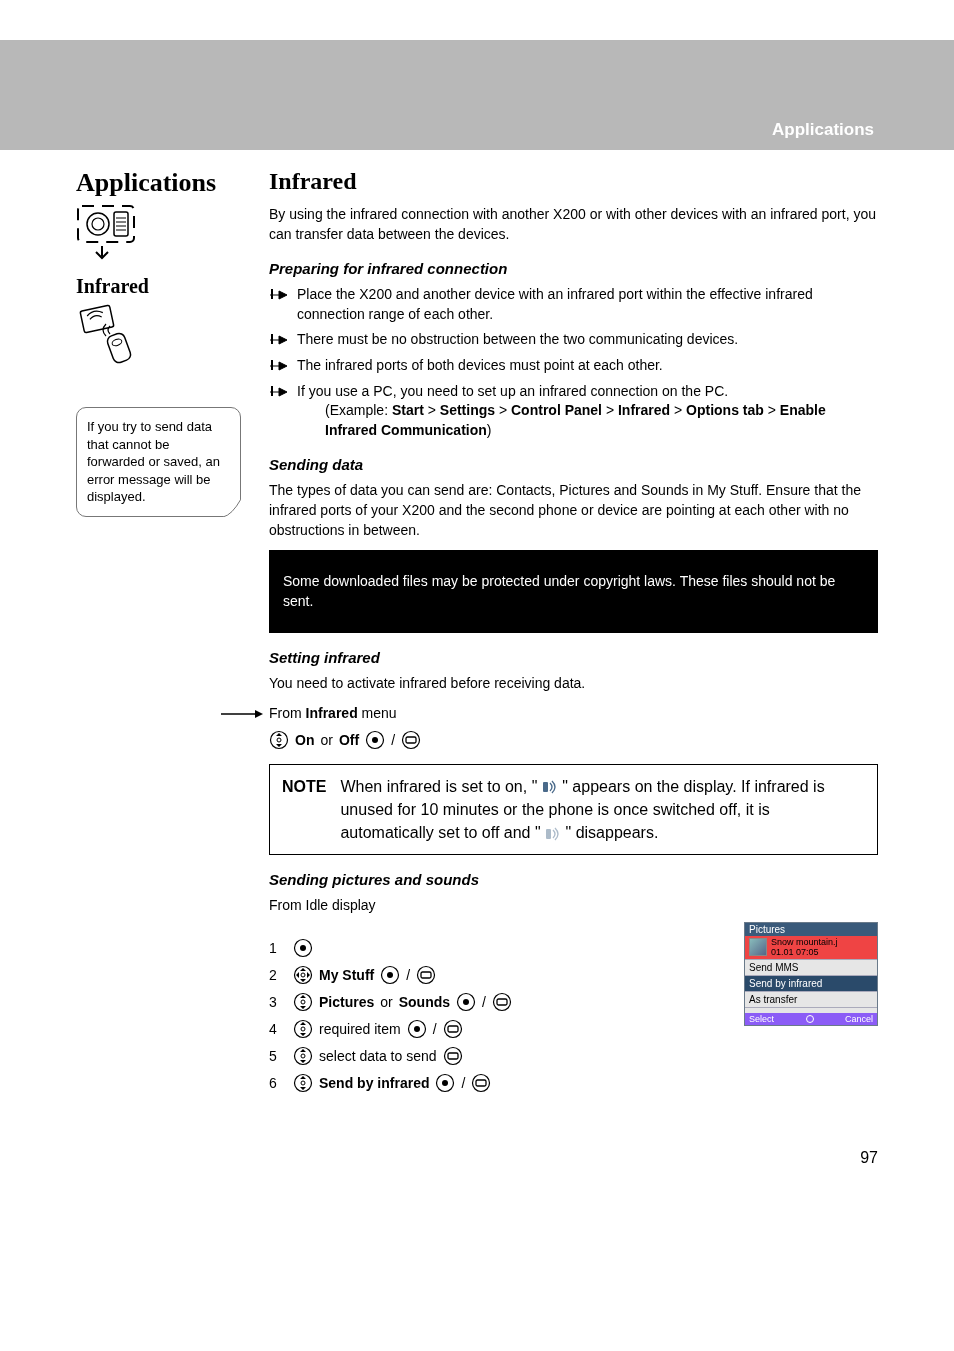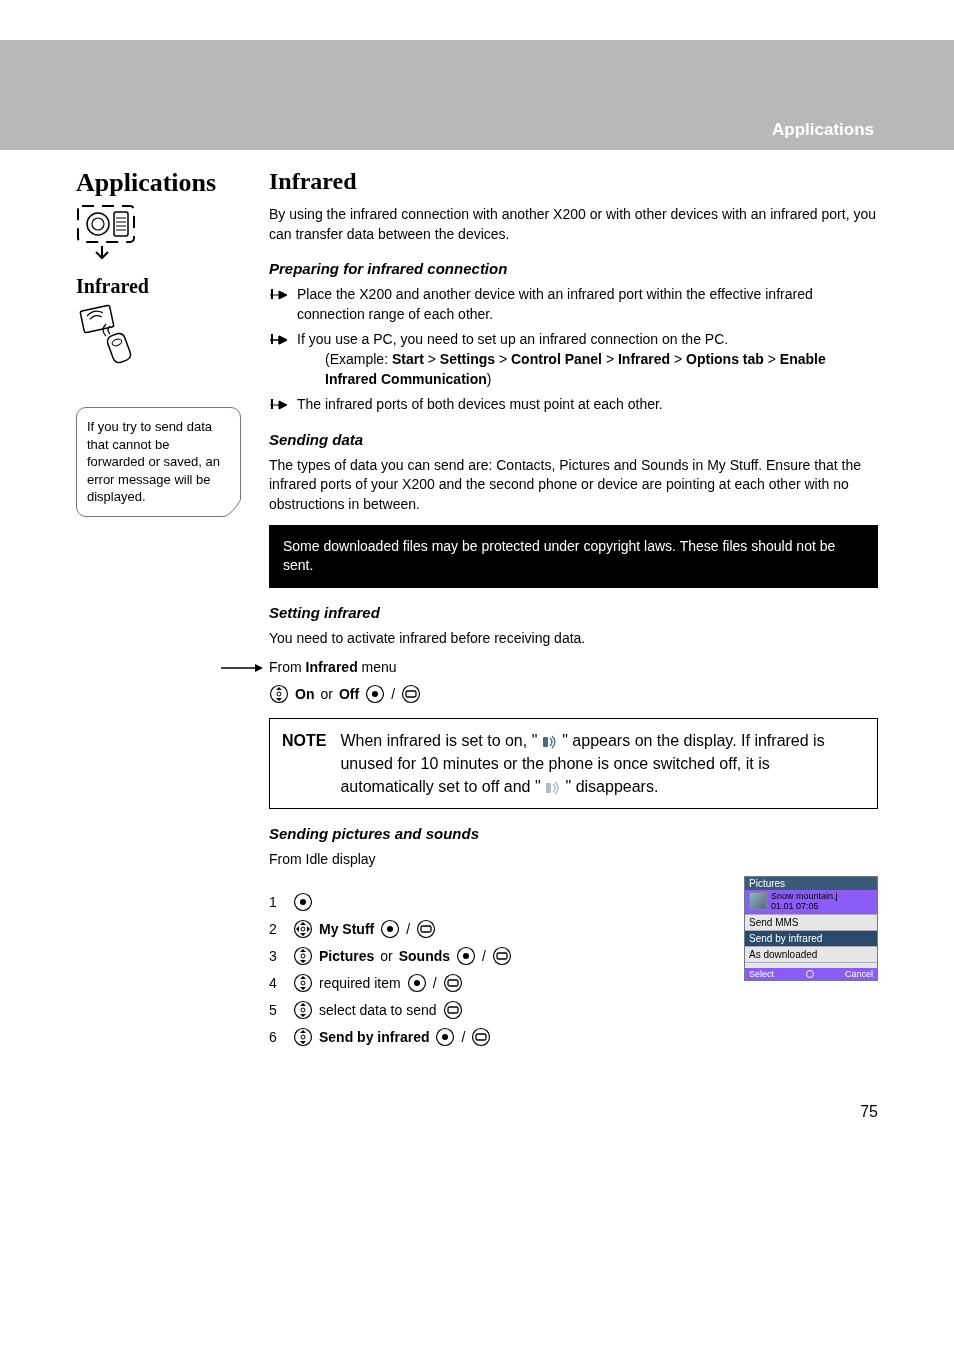--- a/index.html
+++ b/index.html
@@ -15,37 +15,37 @@
   .tipbox { border: 1px solid #777; border-radius: 10px; padding: 10px; font-size: 13px; line-height: 1.35; margin-top: 40px; position: relative; }
   .main { flex: 1; }
   h1.sec { font-family: "Comic Sans MS", cursive; font-size: 24px; font-weight: bold; margin-bottom: 10px; }
   p { line-height: 1.4; margin: 6px 0; }
   h3.sub { font-style: italic; font-weight: bold; font-size: 15px; margin-top: 16px; margin-bottom: 8px; }
   ul.arrowlist { list-style: none; margin-left: 0; }
   ul.arrowlist > li { position: relative; padding-left: 28px; margin: 6px 0; line-height: 1.4; }
   ul.arrowlist > li::before { content: ""; position: absolute; left: 0; top: 4px; width: 20px; height: 10px; background: linear-gradient(to right, transparent 0, transparent 2px, #000 2px, #000 4px, transparent 4px) no-repeat; }
   .arrow-svg { position: absolute; left: 0; top: 5px; }
   .indent { margin-left: 28px; }
-  .blackbox { background: #000; color: #fff; padding: 12px 14px; margin: 10px 0; font-size: 14px; line-height: 1.4; }
+  .blackbox { background: #000; color: #fff; padding: 22px 14px; margin: 10px 0; font-size: 14px; line-height: 1.4; }
   .from-line { margin: 10px 0 6px; position: relative; }
   .from-arrow { position: absolute; left: -48px; top: 4px; }
   .iconline { display: flex; align-items: center; gap: 6px; margin: 6px 0; }
   .notebox { border: 1px solid #000; padding: 10px 12px; margin: 14px 0; font-size: 16px; line-height: 1.45; }
   .notebox .note-label { font-weight: bold; display: inline-block; width: 54px; vertical-align: top; }
   .notebox .note-body { display: inline-block; width: calc(100% - 60px); vertical-align: top; }
   ol.steps { list-style: none; counter-reset: step; margin: 16px 0; }
   ol.steps > li { counter-increment: step; position: relative; padding-left: 24px; margin: 7px 0; display: flex; align-items: center; gap: 6px; }
   ol.steps > li::before { content: counter(step); position: absolute; left: 0; top: 2px; font-size: 14px; }
   .ico { display: inline-flex; vertical-align: middle; }
   .b { font-weight: bold; }
   .pagenum { text-align: right; padding: 0 76px 30px; font-size: 16px; }
   .screenshot-wrap { float: right; margin-left: 12px; }
   .phone-screen { width: 134px; border: 1px solid #6a7a8a; font-size: 10px; background: #e6e6e6; }
   .ps-title { background: #3a5a7a; color: #fff; padding: 1px 4px; font-size: 10px; }
-  .ps-thumb { display: flex; align-items: flex-start; padding: 2px 4px; gap: 4px; background: #8b5cf6; }
+  .ps-thumb { display: flex; align-items: flex-start; padding: 2px 4px; gap: 4px; background: #ef4444; }
   .ps-thumb .th { width: 18px; height: 18px; background: linear-gradient(135deg,#8bb,#568); border: 1px solid #888; }
   .ps-thumb .tx { font-size: 9px; line-height: 1.1; }
   .ps-item { padding: 2px 4px; border-top: 1px solid #aab; font-size: 10px; background: #e6e6e6; }
   .ps-item.hl { background: #2a4a6a; color: #fff; }
   .ps-soft { display: flex; justify-content: space-between; align-items: center; background: #8b5cf6; color: #fff; padding: 1px 4px; font-size: 9px; }
   .ps-soft .dot { width: 8px; height: 8px; border: 1px solid #fff; border-radius: 50%; }
   .steps-row { display: flex; align-items: flex-start; gap: 20px; }
   .steps-col { flex: 1; }
 </style>
 </head>
@@ -103,35 +103,36 @@
       <li>
         <svg class="arrow-svg" width="22" height="10">
             <path d="M1 5 L15 5 M10 1 L18 5 L10 9 Z" fill="#000" stroke="#000" stroke-width="1"></path>
           </svg>
         <span>Place the X200 and another device with an infrared port within the effective infrared connection range of each other.</span>
       </li>
       <li>
         <svg class="arrow-svg" width="22" height="10">
             <path d="M1 5 L15 5 M10 1 L18 5 L10 9 Z" fill="#000" stroke="#000" stroke-width="1"></path>
           </svg>
+        <span>There must be no obstruction between the two communicating devices.</span>
       </li>
       <li>
         <svg class="arrow-svg" width="22" height="10">
             <path d="M1 5 L15 5 M10 1 L18 5 L10 9 Z" fill="#000" stroke="#000" stroke-width="1"></path>
           </svg>
+        <span>The infrared ports of both devices must point at each other.</span>
+      </li>
+      <li>
+        <svg class="arrow-svg" width="22" height="10">
+            <path d="M1 5 L15 5 M10 1 L18 5 L10 9 Z" fill="#000" stroke="#000" stroke-width="1"></path>
+          </svg>
         <span>If you use a PC, you need to set up an infrared connection on the PC.</span>
         <div class="indent">
           <span>(Example: </span><span class="b">Start</span> &gt; <span class="b">Settings</span> &gt; <span class="b">Control Panel</span> &gt; <span class="b">Infrared</span> &gt; <span class="b">Options tab</span> &gt; <span class="b">Enable Infrared Communication</span><span>)</span>
         </div>
-      </li>
-      <li>
-        <svg class="arrow-svg" width="22" height="10">
-            <path d="M1 5 L15 5 M10 1 L18 5 L10 9 Z" fill="#000" stroke="#000" stroke-width="1"></path>
-          </svg>
-        <span>The infrared ports of both devices must point at each other.</span>
       </li>
     </ul>
 
     <h3 class="sub">Sending data</h3>
     <p>The types of data you can send are: Contacts, Pictures and Sounds in My Stuff. Ensure that the infrared ports of your X200 and the second phone or device are pointing at each other with no obstructions in between.</p>
     <div class="blackbox">
       <span>Some downloaded files may be protected under copyright laws. These files should not be sent.</span>
     </div>
 
     <h3 class="sub">Setting infrared</h3>
@@ -323,27 +324,27 @@
           <div class="ps-title">Pictures</div>
           <div class="ps-thumb">
             <div class="th"></div>
             <div class="tx">
               <div>Snow mountain.j</div>
               <div>01.01 07:05</div>
             </div>
           </div>
           <div class="ps-item">Send MMS</div>
           <div class="ps-item hl">Send by infrared</div>
-          <div class="ps-item">As downloaded</div>
+          <div class="ps-item">As transfer</div>
           <div style="height:6px;background:#e6e6e6;border-top:1px solid #aab"></div>
           <div class="ps-soft">
             <span>Select</span>
             <span class="dot"></span>
             <span>Cancel</span>
           </div>
         </div>
       </div>
     </div>
 
   </main>
 </div>
 
-<div class="pagenum">75</div>
+<div class="pagenum">97</div>
 
 </body></html>

